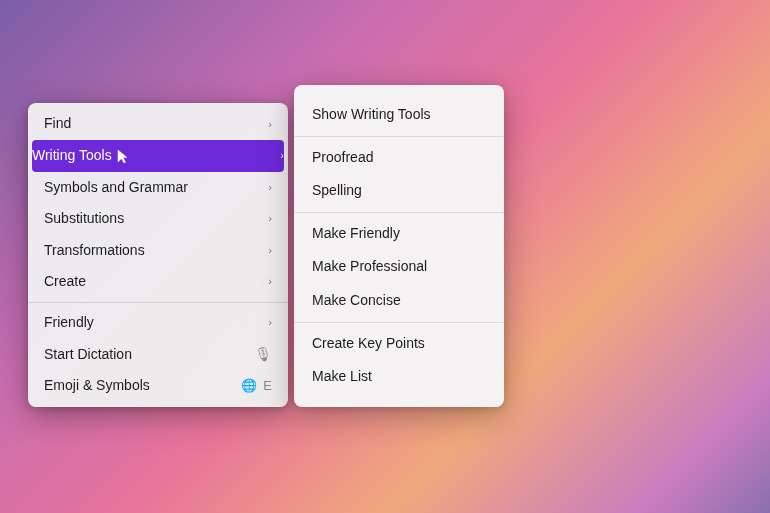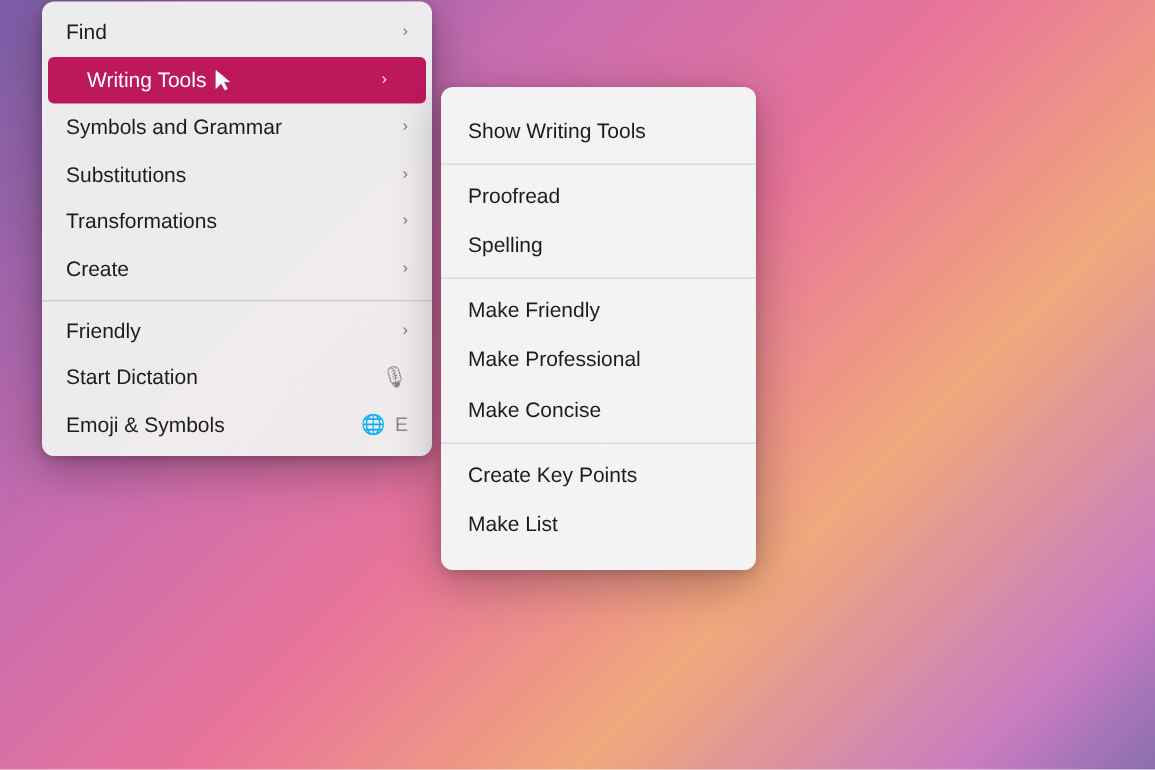--- a/index.html
+++ b/index.html
@@ -13,24 +13,24 @@
     }
 
     .background {
       position: absolute;
       inset: 0;
       background: linear-gradient(135deg, #7b5ea7 0%, #c96db0 30%, #e8749a 50%, #f0a87c 70%, #c97cc0 90%, #8b6faf 100%);
     }
 
     .menus-container {
       position: absolute;
-      top: 1px;
+      top: 28px;
       left: 28px;
       display: flex;
-      align-items: flex-start;
+      align-items: flex-end;
       gap: 0;
     }
 
     .menu {
       background: rgba(240, 240, 240, 0.97);
       backdrop-filter: blur(20px);
       border-radius: 8px;
       box-shadow: 0 8px 32px rgba(0,0,0,0.35), 0 2px 8px rgba(0,0,0,0.2);
       padding: 5px 0;
       min-width: 260px;
@@ -42,25 +42,25 @@
       justify-content: space-between;
       padding: 6px 16px;
       font-size: 14px;
       color: #1c1c1e;
       cursor: default;
       user-select: none;
       line-height: 1.4;
     }
 
     .menu-item.highlighted {
-      background: #be185d;
+      background: #6d28d9;
       color: white;
       border-radius: 4px;
       margin: 0 4px;
-      padding: 6px 26px;
+      padding: 6px 0;
     }
 
     .menu-item .chevron {
       font-size: 11px;
       opacity: 0.6;
     }
 
     .menu-item.highlighted .chevron {
       opacity: 0.9;
       color: white;

